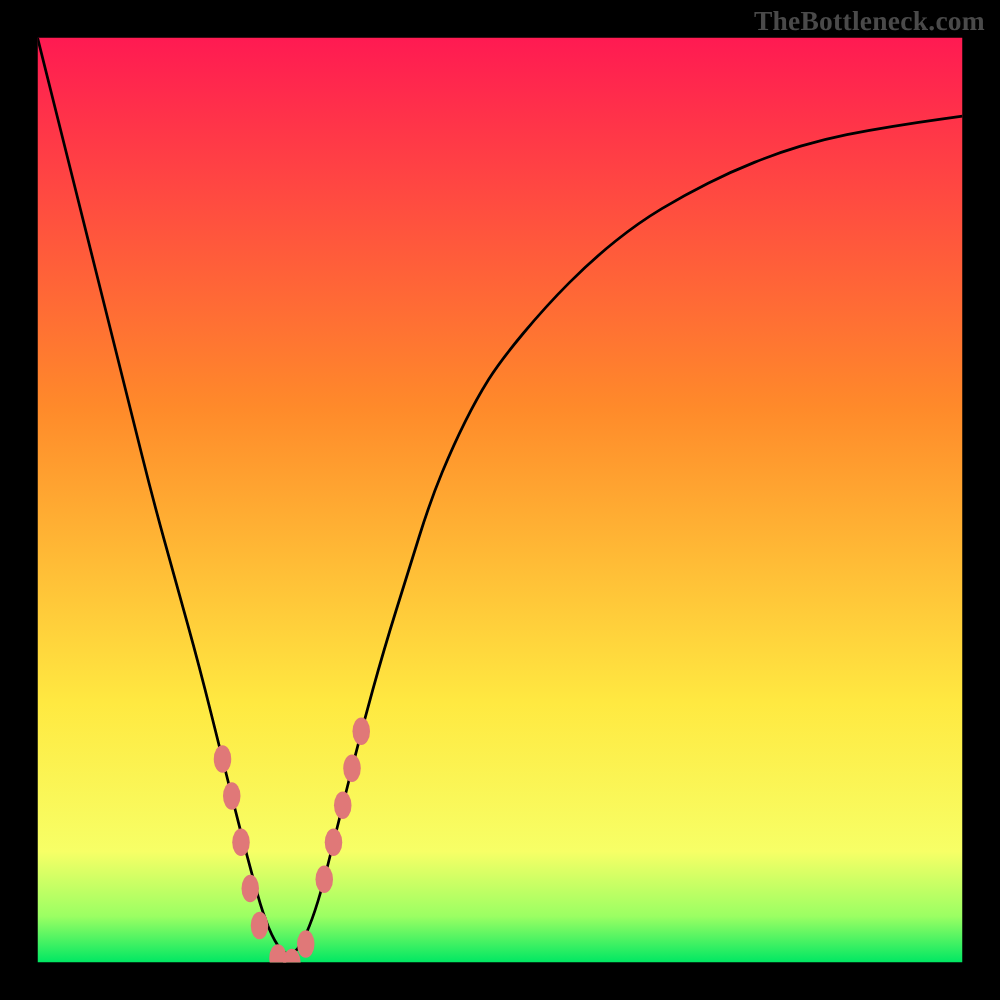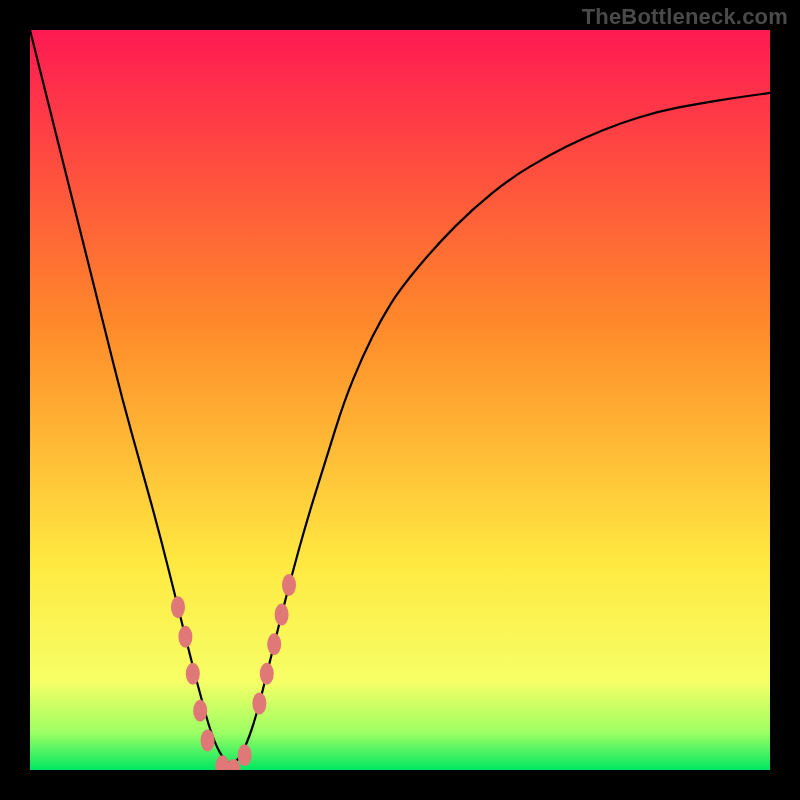--- a/index.html
+++ b/index.html
@@ -12,21 +12,21 @@
   .frame {
     width: 800px;
     height: 800px;
     background: #000;
     position: relative;
   }
   .watermark {
     position: absolute;
     top: 4px;
     right: 12px;
-    font-family: Liberation Sans, sans-serif;
+    font-family: Liberation Serif, serif;
     font-size: 22px;
     font-weight: 600;
     color: #4a4a4a;
     letter-spacing: 0.2px;
     z-index: 10;
   }
   .plot {
     position: absolute;
     left: 30px;
     top: 30px;

